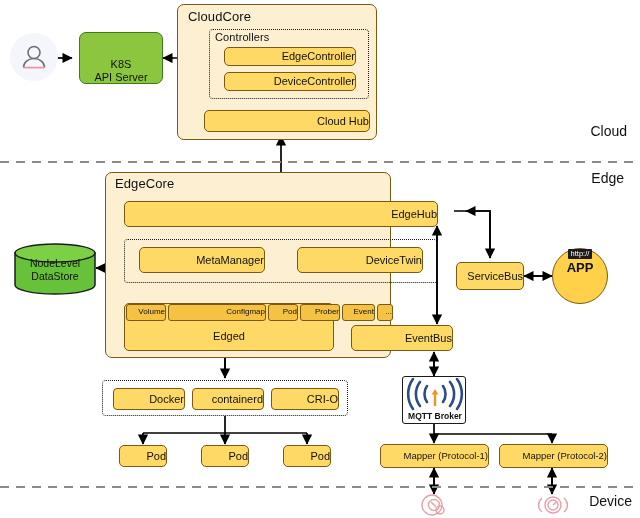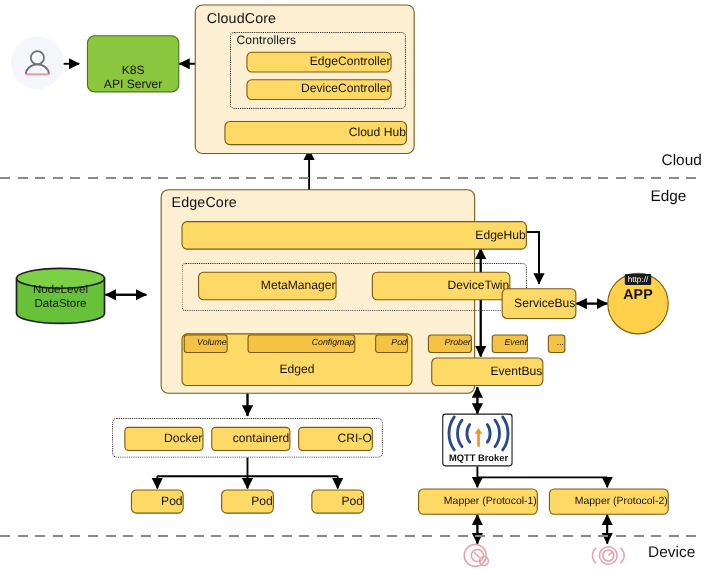--- a/index.html
+++ b/index.html
@@ -87,21 +87,21 @@
     <line x1="552" y1="468" x2="552" y2="494" marker-end="url(#ah)"></line>
     <line x1="552" y1="494" x2="552" y2="468" marker-end="url(#ah)"></line>
   </g>
 
   <g stroke="#8a8a8a" stroke-width="1.6" stroke-dasharray="9 7" class="hairline">
     <line x1="0" y1="162" x2="640" y2="162"></line>
     <line x1="0" y1="487" x2="640" y2="487"></line>
   </g>
 </svg>
 
-<div class="abs zonelabel" style="right:2px;top:123px;margin-top:14px;">Cloud</div>
+<div class="abs zonelabel" style="right:13px;top:123px;">Cloud</div>
 <div class="abs zonelabel" style="right:16px;top:170px;">Edge</div>
 <div class="abs zonelabel" style="right:8px;top:493px;">Device</div>
 
 <div class="abs" style="left:10px;top:33px;width:48px;height:48px;border-radius:50%;background:#f4f6fb;">
   <svg width="48" height="48" viewBox="0 0 48 48">
     <circle cx="24" cy="19.5" r="6" fill="none" stroke="#6b6f7a" stroke-width="1.6"></circle>
     <path d="M13.5,34.5 a10.5,9 0 0 1 21,0" fill="none" stroke="#6b6f7a" stroke-width="1.6"></path>
     <path d="M13.5,34.6 h21" stroke="#e79aa3" stroke-width="1.8"></path>
   </svg>
 </div>
@@ -133,41 +133,41 @@
   <svg width="86" height="52" viewBox="0 0 86 52" style="position:absolute;inset:0;">
     <path d="M3,10 v32 a40,9 0 0 0 80,0 v-32 z" fill="#67c23a" stroke="#1d1d1d" stroke-width="1.5"></path>
     <ellipse cx="43" cy="10" rx="40" ry="9" fill="#7cd046" stroke="#1d1d1d" stroke-width="1.5"></ellipse>
   </svg>
   <div style="position:absolute;left:0;top:14px;width:86px;text-align:center;font-size:10.5px;line-height:1.22;color:#111;">
     <div>NodeLevel</div>
     <div>DataStore</div>
   </div>
 </div>
 
-<div class="abs container" style="left:105px;top:172px;width:286px;height:186px;margin-left:41px;">
+<div class="abs container" style="left:105px;top:172px;width:286px;height:186px;">
   <div class="ctitle" style="left:9px;top:3px;">EdgeCore</div>
 
   <div class="abs node" style="left:18px;top:28px;width:314px;height:26px;padding-left:17px;">
     <span>EdgeHub</span>
   </div>
 
   <div class="abs dashbox" style="left:18px;top:66px;width:314px;height:44px;">
     <div class="abs node" style="left:14px;top:7px;width:126px;height:26px;">
       <span>MetaManager</span>
     </div>
     <div class="abs node" style="left:172px;top:7px;width:126px;height:26px;">
       <span>DeviceTwin</span>
     </div>
   </div>
 
   <div class="abs node" style="left:18px;top:130px;width:210px;height:48px;
               flex-direction:column;justify-content:flex-end;padding-bottom:8px;">
     <span>Edged</span>
   </div>
-  <div class="abs" style="left:20px;top:131px;width:206px;height:15px;display:flex;gap:18px;font-style:italic;">
+  <div class="abs" style="left:20px;top:131px;width:206px;height:15px;display:flex;gap:2px;">
     <div class="node deep" style="flex:0 0 38px;height:15px;">
       <span>Volume</span>
       </div>
     <div class="node deep" style="flex:0 0 53px;height:15px;padding-left:43px;">
       <span>Configmap</span>
       </div>
     <div class="node deep" style="flex:0 0 28px;height:15px;">
       <span>Pod</span>
       </div>
     <div class="node deep" style="flex:0 0 38px;height:15px;">

